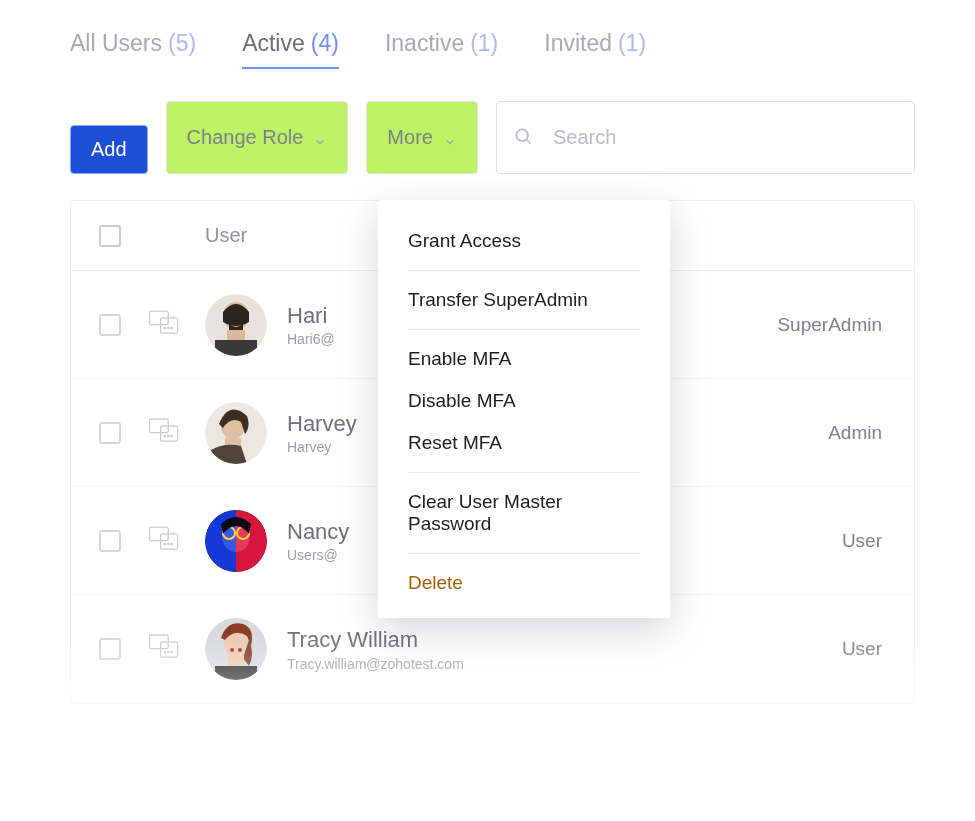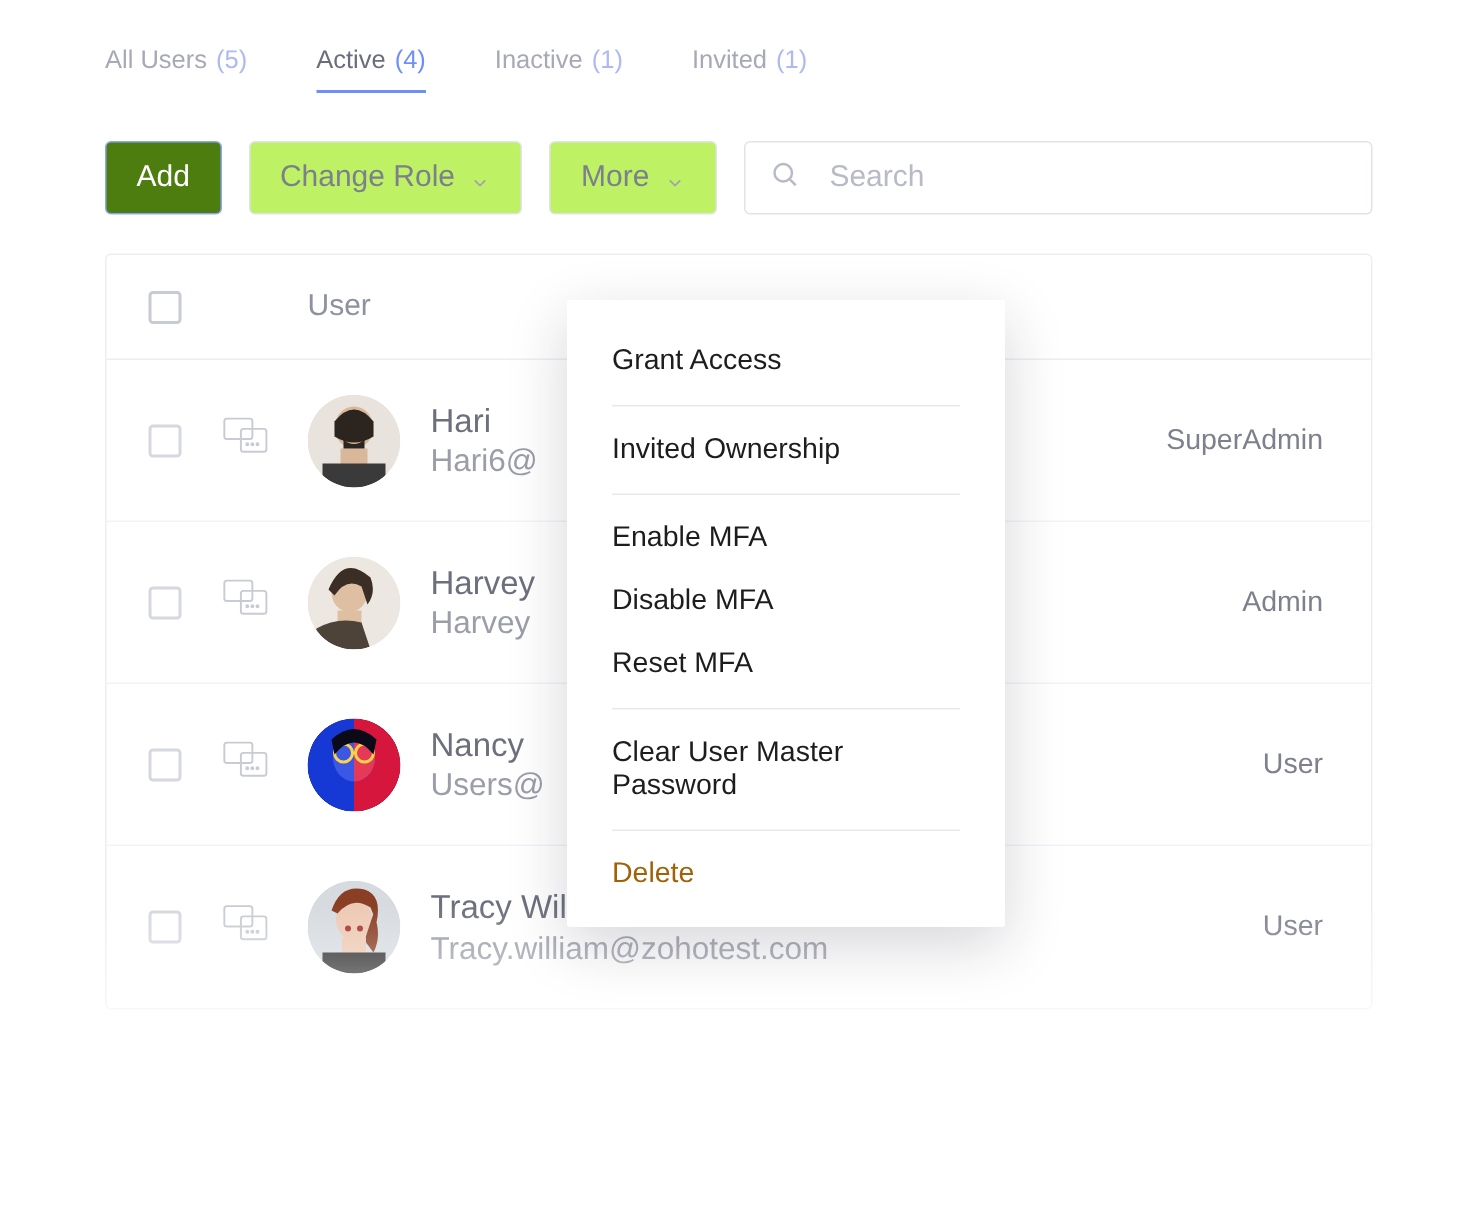--- a/index.html
+++ b/index.html
@@ -1,29 +1,29 @@
 <!DOCTYPE html>
 <html><head>
 <meta charset="utf-8">
 <style>
   * { box-sizing: border-box; margin: 0; padding: 0; }
   html, body { width: 975px; height: 821px; background: #fff; font-family: -apple-system, BlinkMacSystemFont, "Segoe UI", Helvetica, Arial, sans-serif; color: #555; }
   .page { padding: 30px 60px 30px 70px; position: relative; }
 
   
-  .tabs { display: flex; gap: 46px; font-size: 17px; font-weight: 400; color: #a7a9b5; margin-bottom: 32px; text-align: right; }
+  .tabs { display: flex; gap: 46px; font-size: 23px; font-weight: 400; color: #a7a9b5; margin-bottom: 32px; text-align: right; }
   .tab { display: flex; align-items: baseline; gap: 6px; padding-bottom: 10px; cursor: pointer; }
   .tab.active { color: #6b6e7a; border-bottom: 2px solid #6e8ff7; }
   .tab.active .count { color: #6e8ff7; }
   .tab .count { color: #aeb9f2; }
 
   
   .toolbar { display: flex; gap: 18px; align-items: stretch; margin-bottom: 26px; }
   .btn { border: 1px solid #e1e3ea; background: #bef264; border-radius: 4px; font-size: 20px; color: #7c7f8d; display: inline-flex; align-items: center; gap: 10px; padding: 12px 20px; cursor: pointer; }
-  .btn.primary { background: #4d7c0f; color: #fff; border-color: #8ea6f5; }
+  .btn.primary { background: #1d4ed8; color: #fff; border-color: #8ea6f5; margin-top: 24px; }
   .chev { width: 14px; height: 14px; }
   .chev svg { width: 14px; height: 14px; stroke: #9fa2af; stroke-width: 2; fill: none; }
   .search-wrap { flex: 1; border: 1px solid #e1e3ea; border-radius: 4px; display: flex; align-items: center; padding: 0 16px; gap: 20px; }
   .search-wrap svg { width: 20px; height: 20px; stroke: #b8bbc6; stroke-width: 2; fill: none; }
   .search-input { border: none; outline: none; font-size: 20px; color: #7c7f8d; width: 100%; background: transparent; }
   .search-input::placeholder { color: #b8bbc6; }
 
   
   .table { border: 1px solid #eceef2; border-radius: 4px; background: #fff; }
   .thead { display: flex; align-items: center; height: 70px; padding: 0 28px; border-bottom: 1px solid #eceef2; color: #8e919e; font-size: 20px; }
@@ -35,21 +35,21 @@
 
   .row { display: flex; align-items: center; height: 108px; padding: 0 28px; border-bottom: 1px solid #f1f3f6; }
   .row:last-child { border-bottom: none; }
   .row .col-check .checkbox { border-color: #d5d8df; }
   .device-icon { width: 34px; height: 30px; display:inline-block; }
   .device-icon svg { width: 34px; height: 30px; stroke: #c8cbd4; stroke-width: 1.5; fill: none; }
   .userblock { display: flex; align-items: center; gap: 20px; }
   .avatar { width: 62px; height: 62px; border-radius: 50%; overflow: hidden; flex-shrink: 0; }
   .avatar svg { width: 62px; height: 62px; display:block; }
   .uname { font-size: 22px; color: #6d707c; font-weight: 400; line-height: 1.25; }
-  .uemail { font-size: 21px; color: #9b9ea9; margin-top: 2px; }
+  .uemail { font-size: 14px; color: #9b9ea9; margin-top: 2px; }
   .role { font-size: 19px; color: #7e818d; text-align: right; }
 
   
   .menu { position: absolute; left: 378px; top: 200px; width: 292px; background: #fff; border-radius: 2px; box-shadow: 0 12px 40px rgba(30,30,50,0.18); padding: 20px 0 14px; z-index: 10; }
   .menu-item { padding: 10px 30px; font-size: 19px; color: #1d1d1d; cursor: pointer; }
   .menu-item.danger { color: #a16207; }
   .menu-sep { height: 1px; background: #e7e9ed; margin: 8px 30px; }
 
   .fade-bottom { position:absolute; left:0; right:0; bottom:-20px; height:120px; pointer-events:none;
     background: linear-gradient(to bottom, rgba(255,255,255,0), rgba(255,255,255,0.9)); }
@@ -286,21 +286,21 @@
         </div>
       </div>
       <div class="col-role role">User</div>
     </div>
 
   </div>
 
   <div class="menu">
     <div class="menu-item">Grant Access</div>
     <div class="menu-sep"></div>
-    <div class="menu-item">Invited Ownership</div>
+    <div class="menu-item">Transfer SuperAdmin</div>
     <div class="menu-sep"></div>
     <div class="menu-item">Enable MFA</div>
     <div class="menu-item">Disable MFA</div>
     <div class="menu-item">Reset MFA</div>
     <div class="menu-sep"></div>
     <div class="menu-item">Clear User Master Password</div>
     <div class="menu-sep"></div>
     <div class="menu-item danger">Delete</div>
   </div>
 

